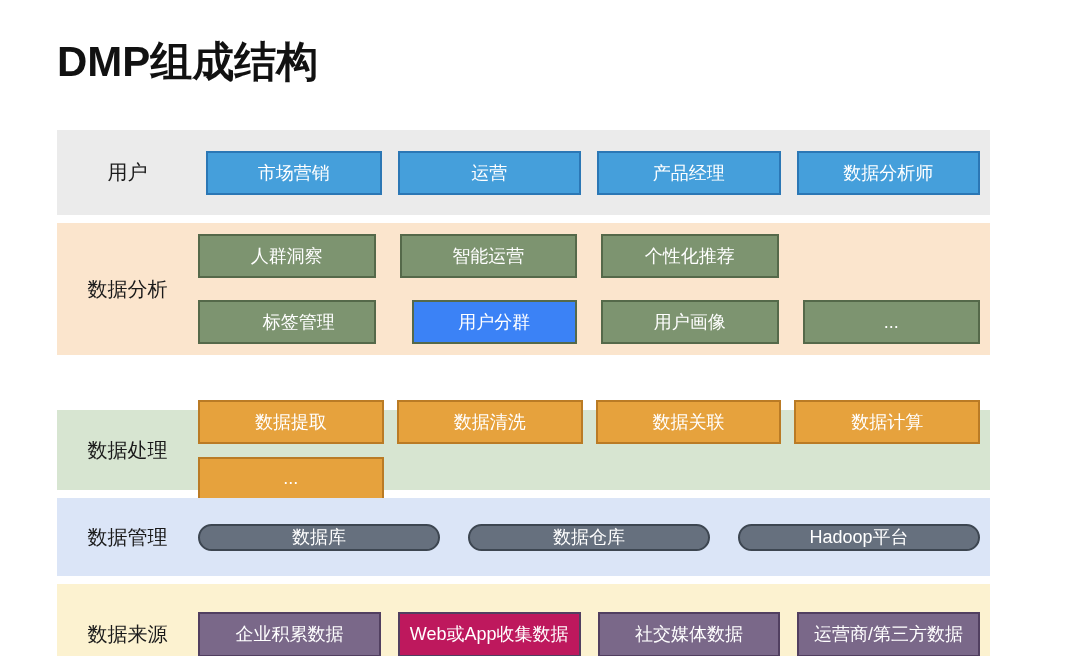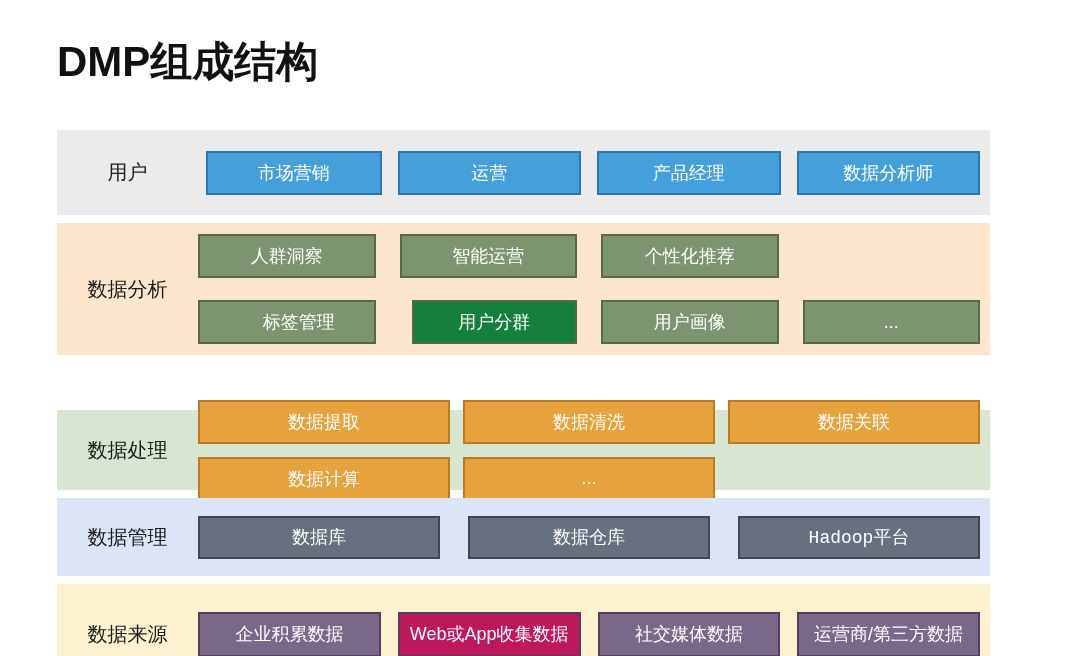--- a/index.html
+++ b/index.html
@@ -34,24 +34,24 @@
     border:2px solid transparent;
     color:#ffffff;font-size:18px;font-weight:400;
     white-space:nowrap;
   }
   
   .band-0{height:85px;}
   .band-0 .box-row{grid-template-columns:repeat(4,1fr);gap:16px;}
   .band-1{height:132px;}
   .band-1 .box-row{grid-template-columns:repeat(4,1fr);gap:24px;}
   .band-2{height:80px;margin-top:47px;}
-  .band-2 .box-row{grid-template-columns:repeat(3,1fr);gap:13px;border-radius:15px;}
-  .band-3{height:78px;font-family:Liberation Mono, monospace;}
+  .band-2 .box-row{grid-template-columns:repeat(4,1fr);gap:13px;border-radius:15px;}
+  .band-3{height:78px;}
   .band-3 .box-row{grid-template-columns:repeat(3,1fr);gap:28px;}
-  .band-3 .box{height:43px;}
+  .band-3 .box{height:27px;border-radius:17px;}
   .band-4{height:100px;}
   .band-4 .box-row{grid-template-columns:repeat(4,1fr);gap:17px;text-align:center;}
   .band-4 .box{height:45px;}
 </style>
 </head>
 <body>
 
 <div class="canvas">
   <h1 class="title">DMP组成结构</h1>
   <div class="bands" id="bands">
@@ -69,21 +69,21 @@
       <div class="band band-1" style="background: rgb(251, 229, 205);">
         <div class="band-label" style="color: rgb(26, 26, 26);">数据分析</div>
         <div class="band-content">
           <div class="box-row">
             <div class="box" style="background: rgb(125, 148, 112); border-color: rgb(85, 105, 74); color: rgb(255, 255, 255);">人群洞察</div>
             <div class="box" style="background: rgb(125, 148, 112); border-color: rgb(85, 105, 74); color: rgb(255, 255, 255);">智能运营</div>
             <div class="box" style="background: rgb(125, 148, 112); border-color: rgb(85, 105, 74); color: rgb(255, 255, 255);">个性化推荐</div>
           </div>
           <div class="box-row">
             <div class="box" style="background: rgb(125, 148, 112); border-color: rgb(85, 105, 74); color: rgb(255, 255, 255); padding-left: 24px;">标签管理</div>
-            <div class="box" style="background: #15803d; border-color: rgb(85, 105, 74); color: rgb(255, 255, 255); margin-left: 12px;">用户分群</div>
+            <div class="box" style="background: #3b82f6; border-color: rgb(85, 105, 74); color: rgb(255, 255, 255); margin-left: 12px;">用户分群</div>
             <div class="box" style="background: rgb(125, 148, 112); border-color: rgb(85, 105, 74); color: rgb(255, 255, 255);">用户画像</div>
             <div class="box" style="background: rgb(125, 148, 112); border-color: rgb(85, 105, 74); color: rgb(255, 255, 255);">...</div>
           </div>
         </div>
       </div>
       <div class="band band-2" style="background: rgb(215, 229, 209);">
         <div class="band-label" style="color: rgb(26, 26, 26);">数据处理</div>
         <div class="band-content">
           <div class="box-row">
             <div class="box" style="background: rgb(230, 162, 61); border-color: rgb(186, 123, 37); color: rgb(255, 255, 255);">数据提取</div>

